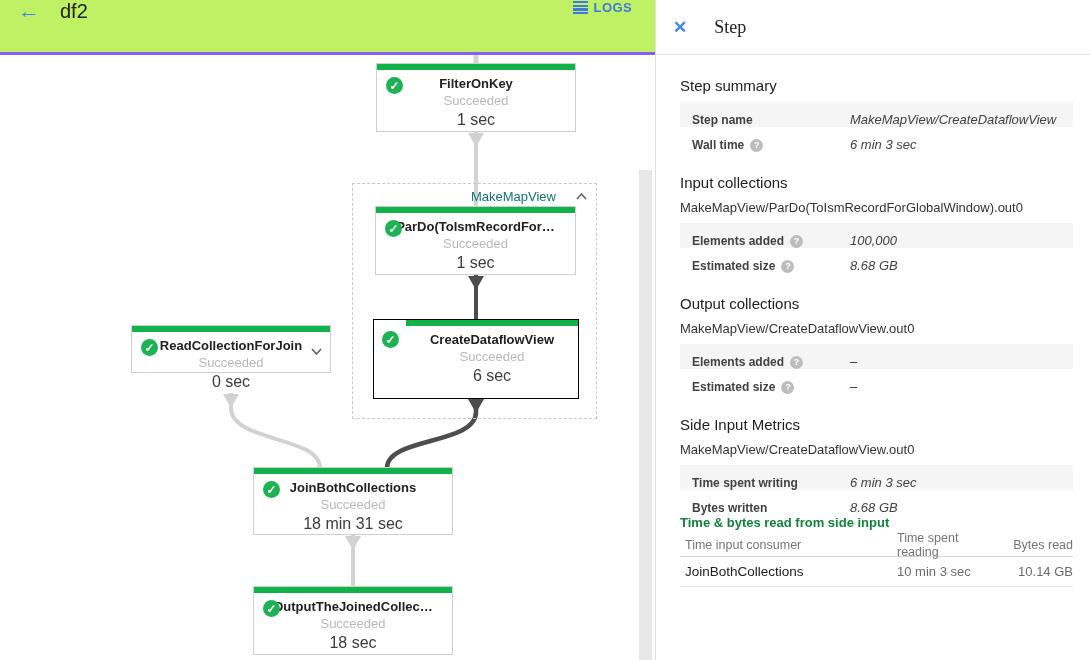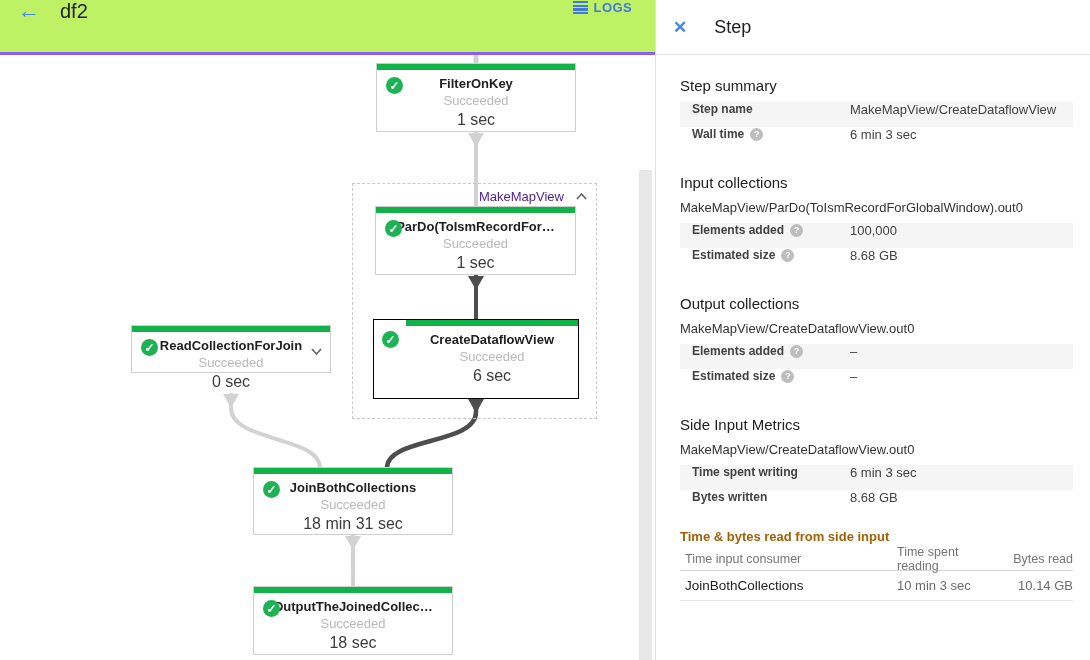--- a/index.html
+++ b/index.html
@@ -11,22 +11,22 @@
 
   
   .graph-area { position:absolute; left:0; top:0; width:655px; height:660px; background:#fff; }
   .edges { position:absolute; left:0; top:0; z-index:1; }
 
   .group-box {
     position:absolute; left:352px; top:183px; width:245px; height:236px;
     border:1px dashed #c9c9c9; z-index:1;
   }
   .group-label {
-    position:absolute; right:9px; top:5px; display:flex; align-items:center; gap:12px;
-    font-size:13px; color:#4c1d95; cursor:pointer;
+    position:absolute; right:9px; top:5px; display:flex; align-items:center; gap:20px;
+    font-size:13px; color:#0f766e; cursor:pointer;
   }
 
   .node {
     position:absolute; background:#fff; border:1px solid #cfcfcf; text-align:center;
     z-index:2; cursor:pointer;
   }
   .node.selected { border:1px solid #000000;padding-left:32px; }
   .nbar { height:6px; background:#12b24a; }
   .ntitle { font-size:13px; font-weight:bold; color:#212121; margin-top:6px; white-space:nowrap; }
   .nstatus { font-size:13px; color:#b9b9b9; margin-top:2px; }
@@ -53,41 +53,41 @@
   .logs-btn {
     position:absolute; right:23px; display:flex; align-items:center; gap:6px;
     color:#3f7ae0; font-size:13px; font-weight:bold; letter-spacing:.4px; cursor:pointer;
   }
   .logs-icon { width:15px; height:13px; background:repeating-linear-gradient(#3f7ae0 0 2.4px, transparent 2.4px 3.6px); }
 
   .divider-v { position:absolute; left:655px; top:0; width:1px; height:660px; background:#e0e0e0; z-index:6; }
 
   
   .rpanel { position:absolute; left:656px; top:0; width:434px; height:660px; background:#fff; }
-  .rheader { height:55px; border-bottom:1px solid #e4e4e4; display:flex; align-items:center; }
+  .rheader { height:55px; border-bottom:1px solid #e4e4e4; display:flex; align-items:center;font-family:Liberation Serif, serif; }
   .close-icon { margin-left:17px; color:#4285f4; font-size:17px; font-weight:bold; cursor:pointer; }
   .close-icon::before { content:"✕"; }
   .rheader-title { margin-left:27px; font-size:18px; color:#202124; }
 
   .rbody { padding:0 17px 12px 24px; }
   .sec-heading { font-size:15px; color:#212121; margin-top:22px; }
   .collection-name { font-size:13px; color:#333; margin-top:9px; }
   .kv-rows { margin-top:8px; }
-  .kv-row { height:25px; display:flex; align-items:flex-start; padding-left:12px; }
+  .kv-row { height:25px; display:flex; align-items:flex-end; padding-left:12px; }
   .kv-row:nth-child(odd) { background:#f5f5f5; }
   .kv-label { width:158px; font-size:12px; font-weight:bold; color:#424242; display:flex; align-items:center; gap:6px; }
-  .kv-value { font-size:13px; color:#424242; }
+  .kv-value { font-size:13px; color:#424242;font-style:italic; }
   .help {
     width:13px; height:13px; border-radius:50%; background:#bdbdbd; color:#fff;
     font-size:9px; font-weight:bold; display:inline-flex; align-items:center; justify-content:center;
     cursor:pointer; flex:none;
   }
   .help::before { content:"?"; }
 
-  .tbl-heading { font-size:13px; font-weight:bold; color:#a16207; margin-top:14px; }
+  .tbl-heading { font-size:13px; font-weight:bold; color:#15803d; }
   .tbl { margin-top:4px; }
   .tbl-row { display:flex; align-items:center; padding-left:5px; }
   .tbl-hrow { height:23px; border-bottom:1px solid #d6d6d6; }
   .tbl-drow { height:30px; border-bottom:1px solid #e6e6e6; }
   .tc1 { width:212px; }
   .tc2 { flex:1; }
   .tc3 { width:76px; text-align:right; }
   .tbl-hrow > div { font-size:12.5px; color:#757575; }
   .tbl-drow .tc1 { font-size:13.5px; color:#212121; }
   .tbl-drow .tc2, .tbl-drow .tc3 { font-size:13px; color:#6b6b6b; }

